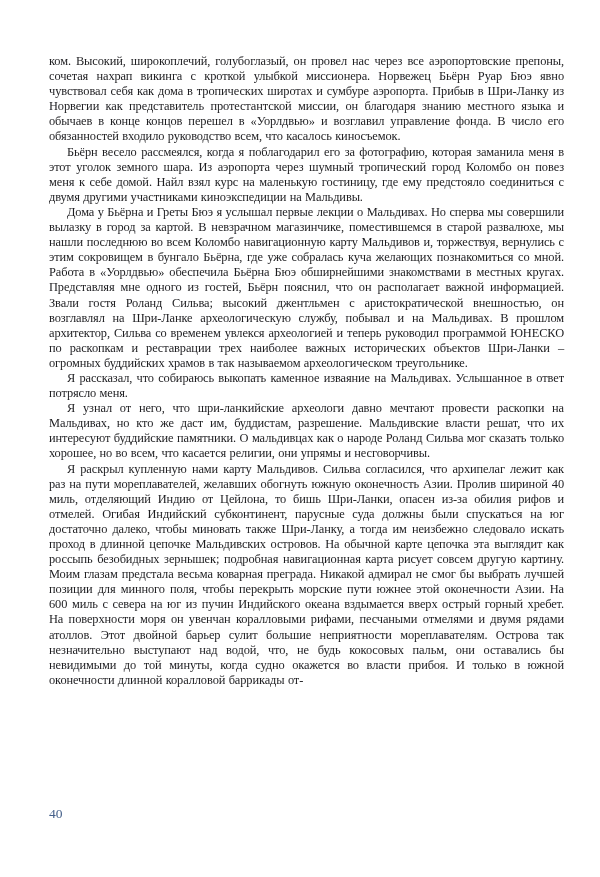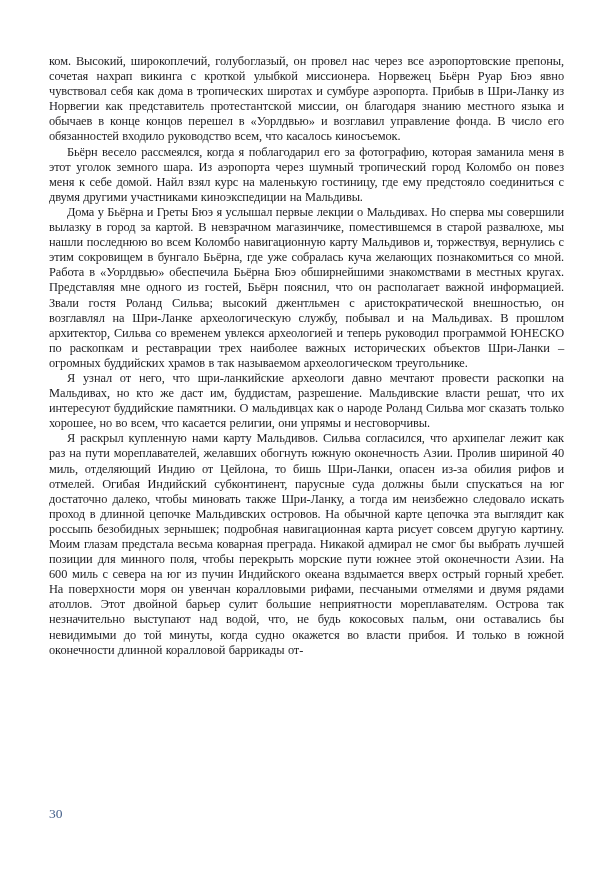--- a/index.html
+++ b/index.html
@@ -49,17 +49,18 @@
   }
 </style>
 </head>
 <body>
 
 <div class="page">
   <div class="text-block">
     <p class="para no-indent">ком. Высокий, широкоплечий, голубоглазый, он провел нас через все аэропортовские препоны, сочетая нахрап викинга с кроткой улыбкой миссионера. Норвежец Бьёрн Руар Бюэ явно чувствовал себя как дома в тропических широтах и сумбуре аэропорта. Прибыв в Шри-Ланку из Норвегии как представитель протестантской миссии, он благодаря знанию местного языка и обычаев в конце концов перешел в «Уорлдвью» и возглавил управление фонда. В число его обязанностей входило руководство всем, что касалось  киносъемок.</p>
     <p class="para">Бьёрн весело рассмеялся, когда я поблагодарил его за фотографию, которая заманила меня в этот уголок земного шара. Из аэропорта через шумный тропический город Коломбо он повез меня к себе домой. Найл взял курс на маленькую гостиницу, где ему предстояло соединиться с двумя другими участниками киноэкспедиции на Мальдивы.</p>
     <p class="para">Дома у Бьёрна и Греты Бюэ я услышал первые лекции о Мальдивах. Но сперва мы совершили вылазку в город за картой. В невзрачном магазинчике, поместившемся в старой развалюхе, мы нашли последнюю во всем Коломбо навигационную карту Мальдивов и, торжествуя, вернулись с этим сокровищем в бунгало Бьёрна, где уже собралась куча желающих познакомиться со мной. Работа в «Уорлдвью» обеспечила Бьёрна Бюэ обширнейшими знакомствами в местных кругах. Представляя мне одного из гостей, Бьёрн пояснил, что он располагает важной информацией. Звали гостя Роланд Сильва; высокий джентльмен с аристократической внешностью, он возглавлял на Шри-Ланке археологическую службу, побывал и на Мальдивах. В прошлом архитектор, Сильва со временем увлекся археологией и теперь руководил программой ЮНЕСКО по раскопкам и реставрации трех наиболее важных исторических объектов Шри-Ланки – огромных буддийских храмов в так называемом археологическом треугольнике.</p>
+    <p class="para">Я рассказал, что собираюсь выкопать каменное изваяние на Мальдивах. Услышанное в ответ потрясло меня.</p>
     <p class="para">Я узнал от него, что шри-ланкийские археологи давно мечтают провести раскопки на Мальдивах, но кто же даст им, буддистам, разрешение. Мальдивские власти решат, что их интересуют буддийские памятники. О мальдивцах как о народе Роланд Сильва мог сказать только хорошее, но во всем, что касается религии, они упрямы и несговорчивы.</p>
     <p class="para">Я раскрыл купленную нами карту Мальдивов. Сильва согласился, что архипелаг лежит как раз на пути мореплавателей, желавших обогнуть южную оконечность Азии. Пролив шириной 40 миль, отделяющий Индию от Цейлона, то бишь Шри-Ланки, опасен из-за обилия рифов и отмелей. Огибая Индийский субконтинент, парусные суда должны были спускаться на юг достаточно далеко, чтобы миновать также Шри-Ланку, а тогда им неизбежно следовало искать проход в длинной цепочке Мальдивских островов. На обычной карте цепочка эта выглядит как россыпь безобидных зернышек; подробная навигационная карта рисует совсем другую картину. Моим глазам предстала весьма коварная преграда. Никакой адмирал не смог бы выбрать лучшей позиции для минного поля, чтобы перекрыть морские пути южнее этой оконечности Азии. На 600 миль с севера на юг из пучин Индийского океана вздымается вверх острый горный хребет. На поверхности моря он увенчан коралловыми рифами, песчаными отмелями и двумя рядами атоллов. Этот двойной барьер сулит большие неприятности мореплавателям. Острова так незначительно выступают над водой, что, не будь кокосовых пальм, они оставались бы невидимыми до той минуты, когда судно окажется во власти прибоя. И только в южной оконечности длинной коралловой баррикады от-</p>
   </div>
-  <div class="page-number">30</div>
+  <div class="page-number">40</div>
 </div>
 
 </body></html>

